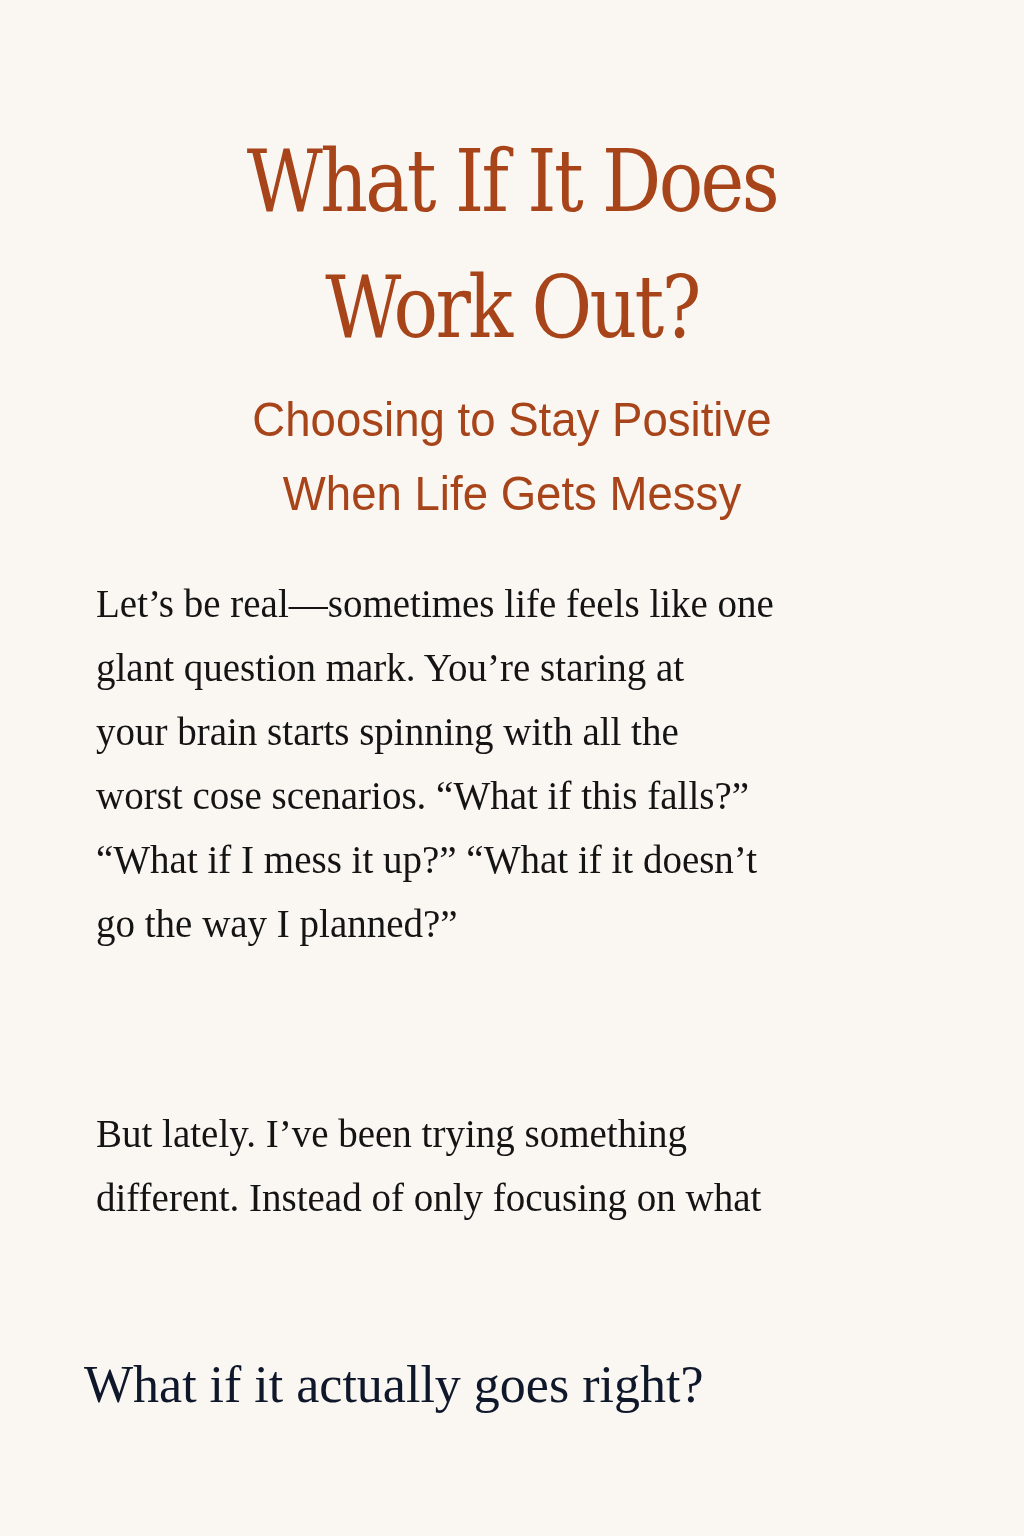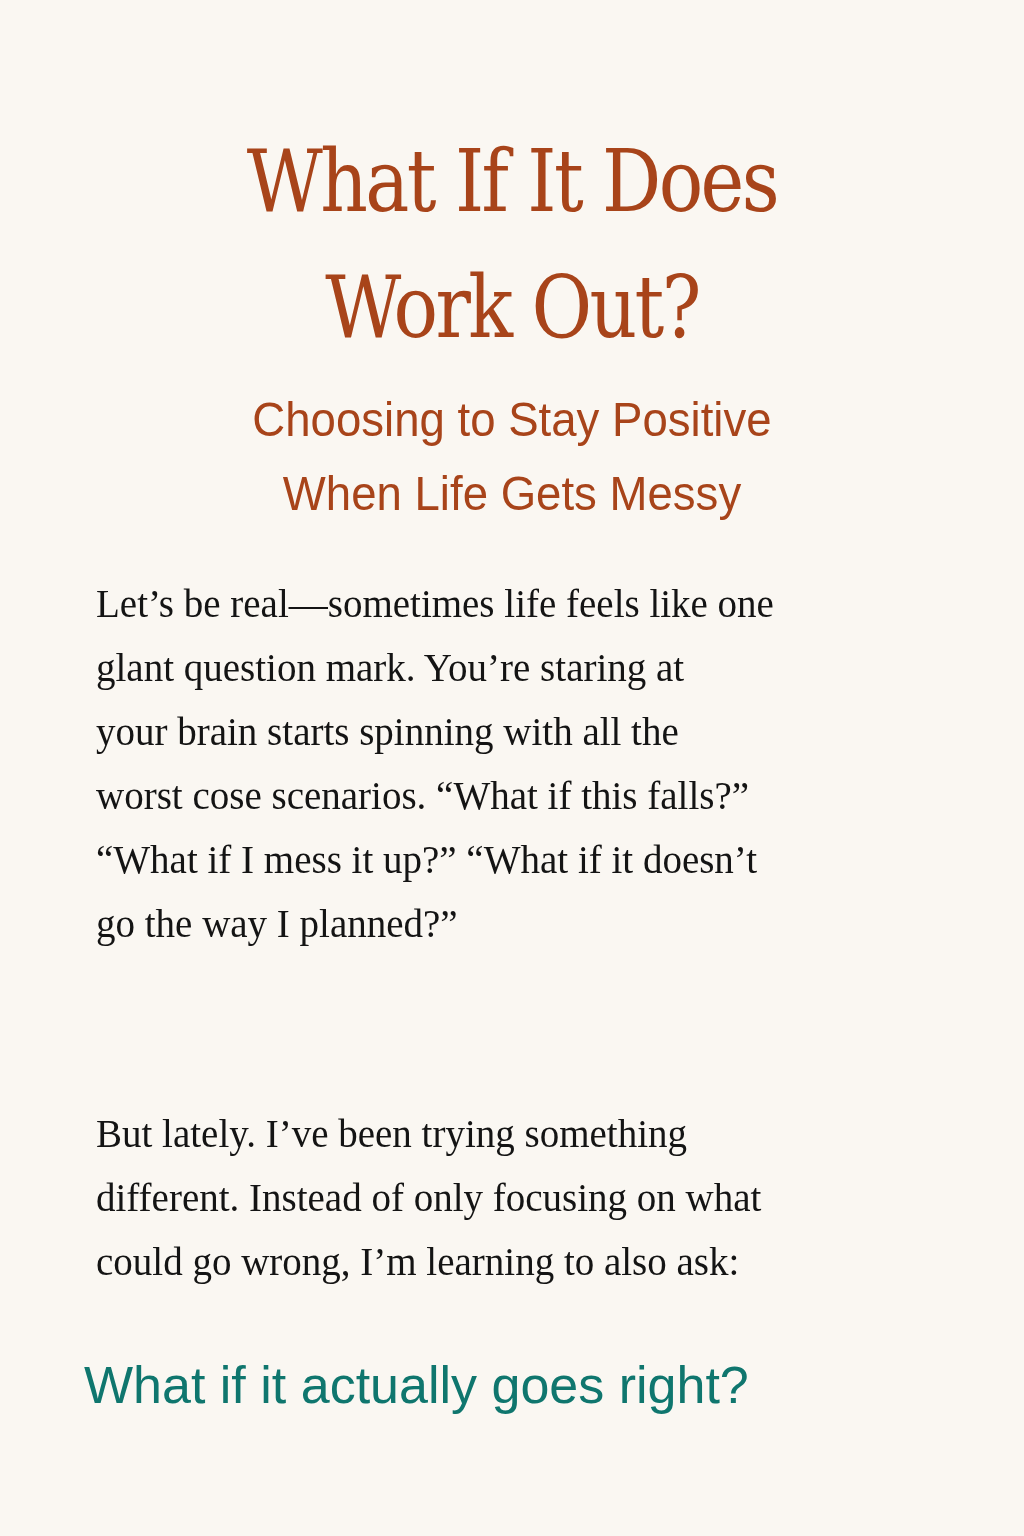--- a/index.html
+++ b/index.html
@@ -63,23 +63,23 @@
       line-height: 64px;
     }
     .body-text span { display: block; white-space: nowrap; }
     .para-1 { top: 560px; }
     .para-2 { top: 1090px; }
     .closing {
       position: absolute;
       left: 84px;
       top: 1350px;
       margin: 0;
-      font-family: Liberation Sans, sans-serif;
+      font-family: Liberation Serif, serif;
       font-weight: normal;
-      color: #0f766e;
+      color: #0f172a;
       font-size: 52px;
       line-height: 70px;
       white-space: nowrap;
     }
   </style>
 </head>
 <body>
 
 <div class="page">
 
@@ -98,18 +98,17 @@
     <span>glant question mark. You’re staring at</span>
     <span>your brain starts spinning with all the</span>
     <span>worst cose scenarios. “What if this falls?”</span>
     <span>“What if I mess it up?” “What if it doesn’t</span>
     <span>go the way I planned?”</span>
   </p>
 
   <p class="body-text para-2">
     <span>But lately. I’ve been trying something</span>
     <span>different. Instead of only focusing on what</span>
-    <span>could go wrong, I’m learning to also ask:</span>
   </p>
 
   <h3 class="closing">What if it actually goes right?</h3>
 
 </div>
 
 </body></html>

